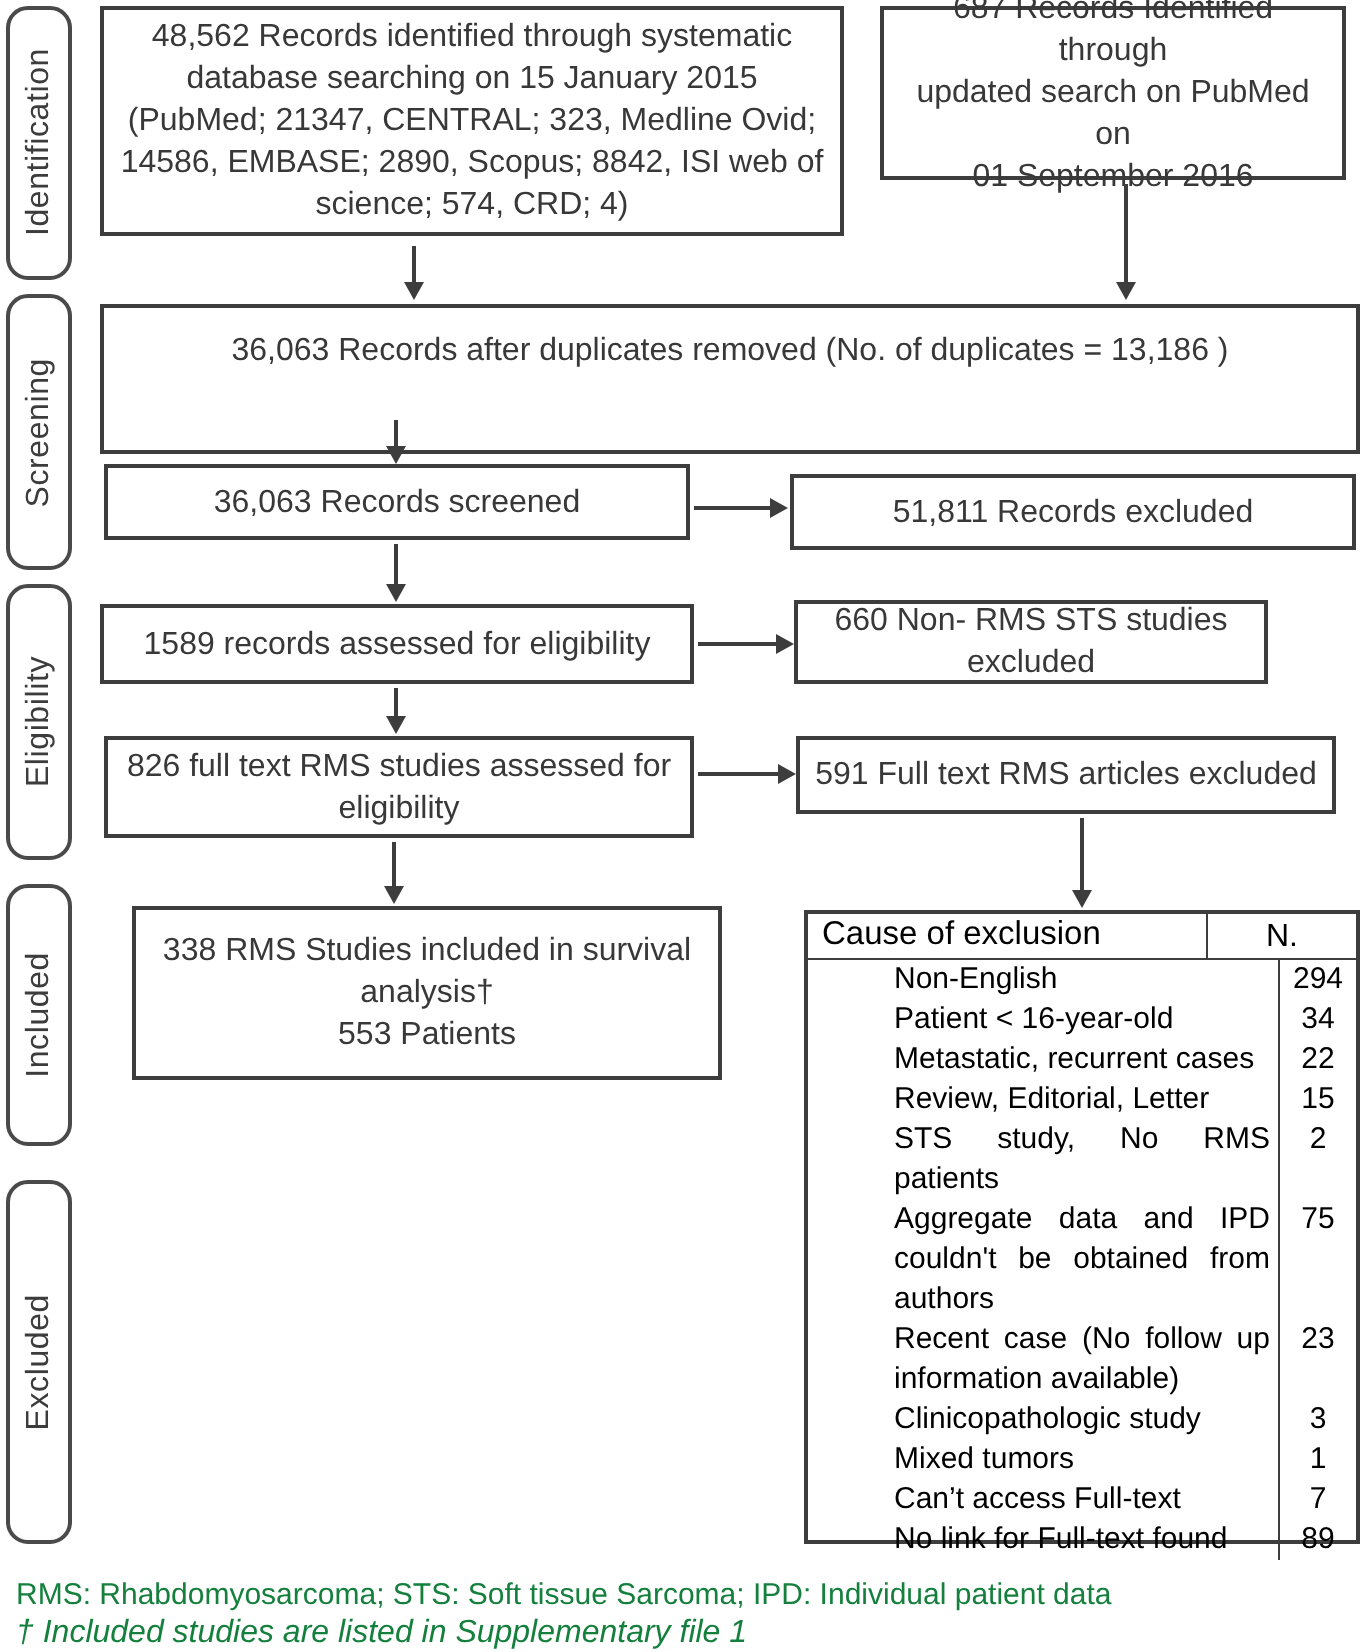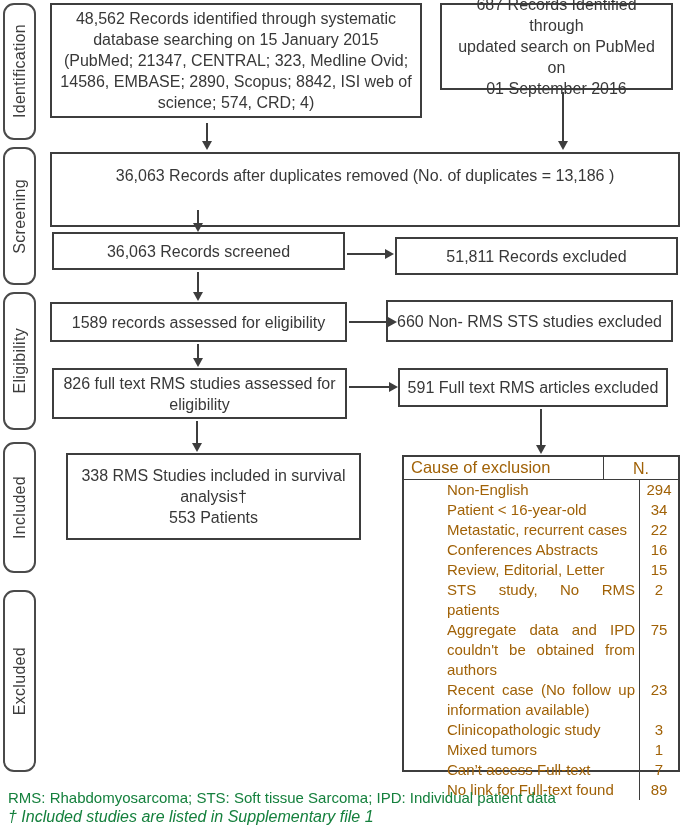--- a/index.html
+++ b/index.html
@@ -34,21 +34,21 @@
   .harrow{position:absolute;height:2px;background:#3d3d3d;}
   .harrow::after{
     content:'';position:absolute;right:-9px;top:-4px;width:0;height:0;
     border-top:5px solid transparent;border-bottom:5px solid transparent;
     border-left:9px solid #3d3d3d;
   }
   
   .extable{
     position:absolute;left:402px;top:455px;width:278px;height:317px;
     border:2px solid #3d3d3d;background:#fff;box-sizing:border-box;
-    display:flex;flex-direction:column;font-size:15px;color:#a16207;
+    display:flex;flex-direction:column;font-size:15px;color:#000000;
   }
   .exhead{
     display:flex;border-bottom:1.5px solid #3d3d3d;flex:0 0 auto;
   }
   .exhead .cause{
     width:200px;box-sizing:border-box;padding:1px 2px 2px 7px;
     font-size:16.5px;line-height:19px;border-right:1.5px solid #3d3d3d;
   }
   .exhead .num{
     flex:1;display:flex;align-items:center;justify-content:center;
@@ -97,21 +97,21 @@
   <div class="box" style="left:440px;top:3px;width:233px;height:87px">687 Records Identified through
 updated search on PubMed on
 01 September 2016</div>
 
   <div class="box topalign" style="left:50px;top:152px;width:630px;height:75px">36,063 Records after duplicates removed (No. of duplicates = 13,186 )</div>
 
   <div class="box" style="left:52px;top:232px;width:293px;height:38px">36,063 Records screened</div>
   <div class="box" style="left:395px;top:237px;width:283px;height:38px">51,811 Records excluded</div>
 
   <div class="box" style="left:50px;top:302px;width:297px;height:40px">1589 records assessed for eligibility</div>
-  <div class="box" style="left:386px;top:300px;width:287px;height:42px">660 Non- RMS STS studies excluded</div>
+  <div class="box" style="left:397px;top:300px;width:237px;height:42px">660 Non- RMS STS studies excluded</div>
   <div class="box" style="left:52px;top:368px;width:295px;height:51px">826 full text RMS studies assessed for
 eligibility</div>
   <div class="box" style="left:398px;top:368px;width:270px;height:39px">591 Full text RMS articles excluded</div>
 
   <div class="box" style="left:66px;top:453px;width:295px;height:87px">338 RMS Studies included in survival
 analysis†
 553 Patients</div>
 
   <div class="varrow" style="left:206px;top:123px;height:18px"></div>
   <div class="varrow" style="left:562px;top:92px;height:49px"></div>
@@ -134,24 +134,20 @@
           <div class="cause">Non-English</div>
           <div class="num">294</div>
         </div>
         <div class="exrow">
           <div class="cause">Patient &lt; 16-year-old</div>
           <div class="num">34</div>
         </div>
         <div class="exrow">
           <div class="cause">Metastatic, recurrent cases</div>
           <div class="num">22</div>
-        </div>
-        <div class="exrow">
-          <div class="cause">Conferences Abstracts</div>
-          <div class="num">16</div>
         </div>
         <div class="exrow">
           <div class="cause">Review, Editorial, Letter</div>
           <div class="num">15</div>
         </div>
         <div class="exrow">
           <div class="cause">STS study, No RMS patients</div>
           <div class="num">2</div>
         </div>
         <div class="exrow">

